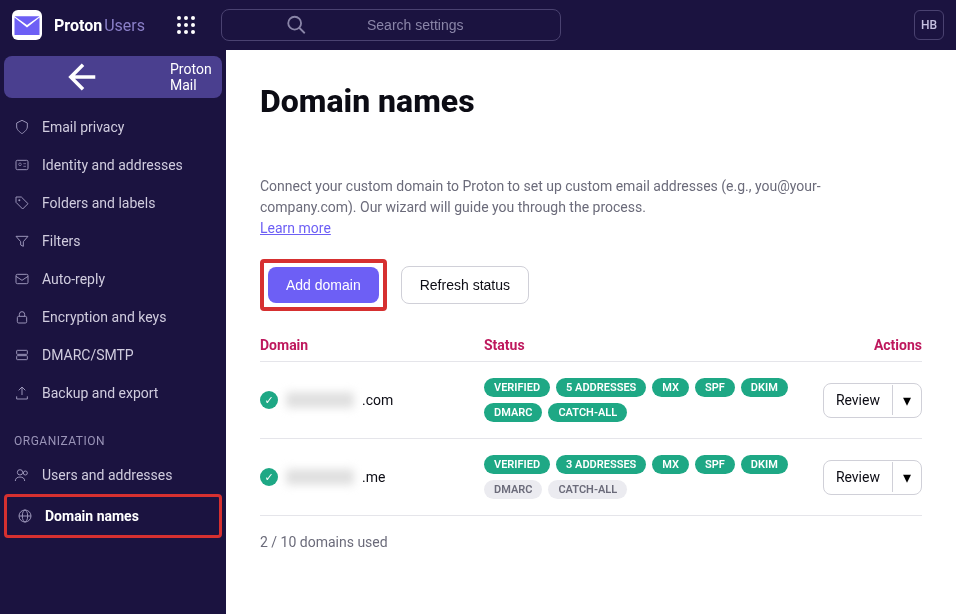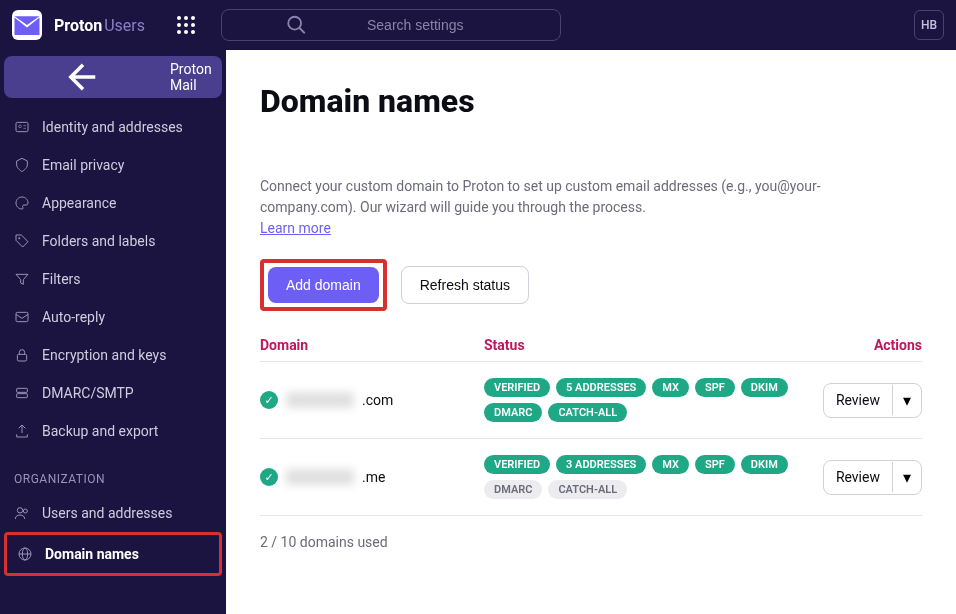--- a/index.html
+++ b/index.html
@@ -101,38 +101,32 @@
     <div class="sidebar">
       <div class="back-btn">
         <svg width="16" height="16" viewBox="0 0 24 24">
             <path d="M19 12H5M12 5l-7 7 7 7" stroke="#fff" stroke-width="2" fill="none"></path>
           </svg>
         <span>Proton Mail</span>
       </div>
       <div class="nav-list">
         <div class="nav-item">
           <span class="icon"><svg viewBox="0 0 24 24">
+                <path d="M12 2 L20 6 V12 C20 17 12 22 12 22 S4 17 4 12 V6 Z" stroke="currentColor" stroke-width="1.5" fill="none"></path>
+              </svg></span>
+          <span>Email privacy</span>
+        </div>
+        <div class="nav-item">
+          <span class="icon"><svg viewBox="0 0 24 24">
                 <rect x="3" y="5" width="18" height="14" rx="2" stroke="currentColor" stroke-width="1.5" fill="none"></rect>
                 <circle cx="9" cy="11" r="2" stroke="currentColor" fill="none"></circle>
                 <line x1="14" y1="10" x2="18" y2="10" stroke="currentColor"></line>
                 <line x1="14" y1="14" x2="18" y2="14" stroke="currentColor"></line>
               </svg></span>
           <span>Identity and addresses</span>
-        </div>
-        <div class="nav-item">
-          <span class="icon"><svg viewBox="0 0 24 24">
-                <path d="M12 2 L20 6 V12 C20 17 12 22 12 22 S4 17 4 12 V6 Z" stroke="currentColor" stroke-width="1.5" fill="none"></path>
-              </svg></span>
-          <span>Email privacy</span>
-        </div>
-        <div class="nav-item">
-          <span class="icon"><svg viewBox="0 0 24 24">
-                <path d="M12 3 C7 3 3 7 3 12 s4 9 9 9 c2 0 2-2 1-3 s0-3 2-3 h3 c2 0 3-1 3-3 C21 7 17 3 12 3 Z" stroke="currentColor" stroke-width="1.5" fill="none"></path>
-              </svg></span>
-          <span>Appearance</span>
         </div>
         <div class="nav-item">
           <span class="icon"><svg viewBox="0 0 24 24">
                 <path d="M3 3 h8 l10 10 -8 8 -10-10 Z" stroke="currentColor" stroke-width="1.5" fill="none"></path>
                 <circle cx="8" cy="8" r="1.5" fill="currentColor"></circle>
               </svg></span>
           <span>Folders and labels</span>
         </div>
         <div class="nav-item">
           <span class="icon"><svg viewBox="0 0 24 24">

